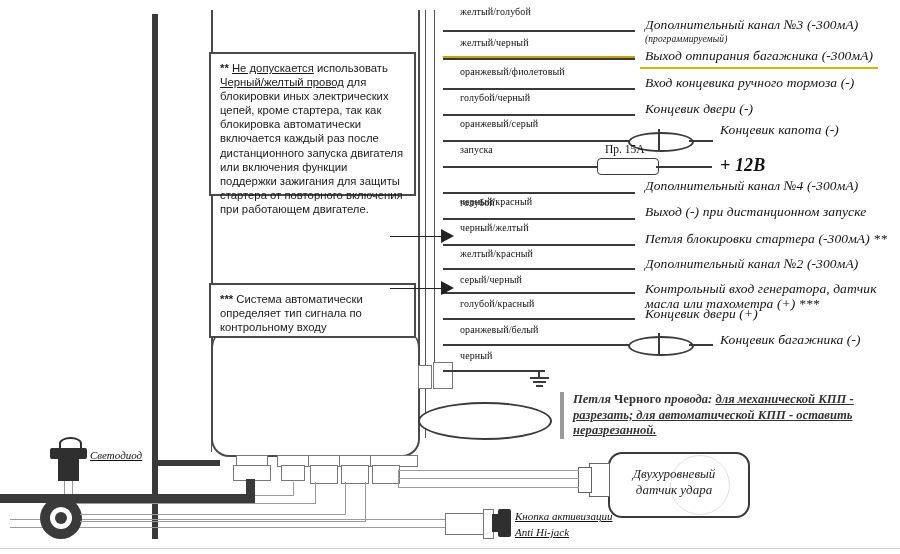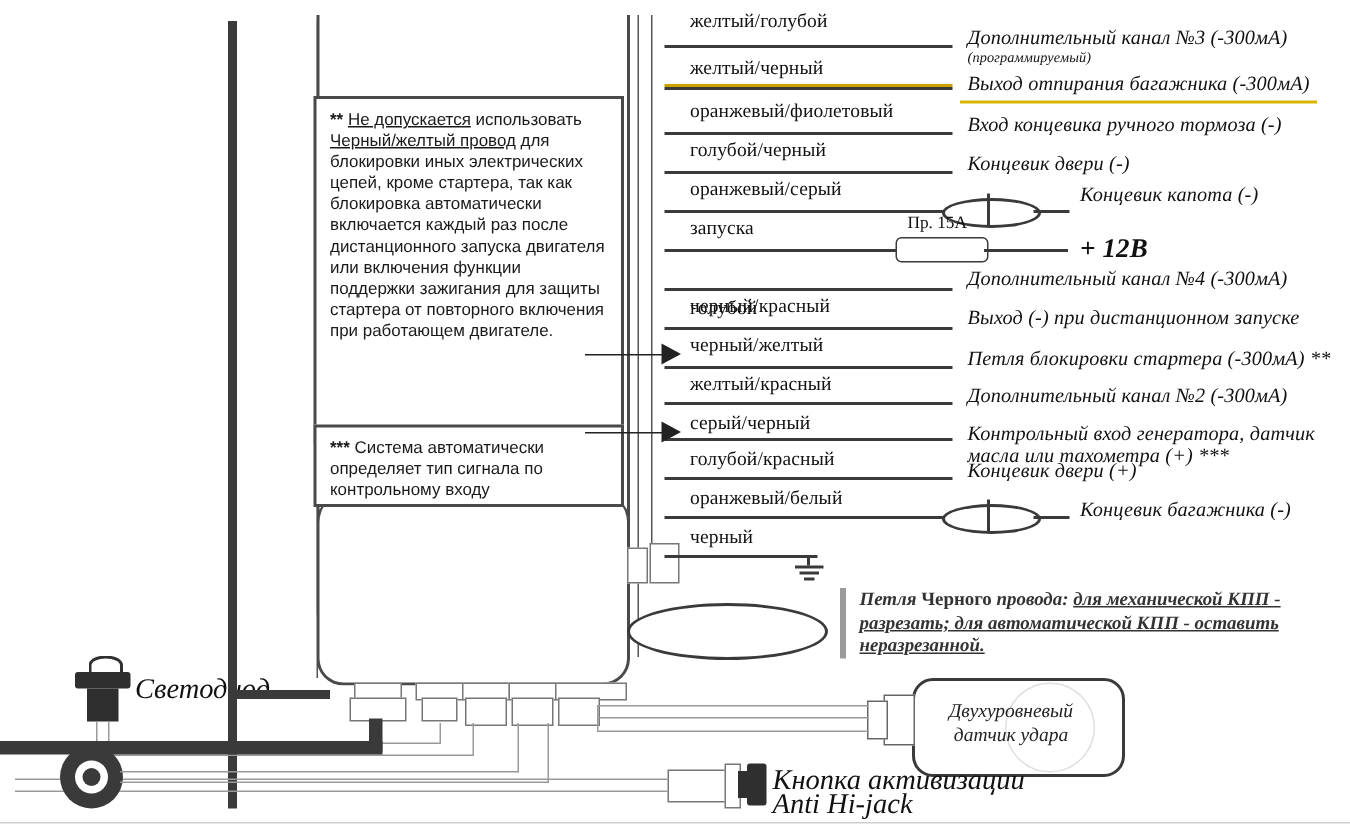--- a/index.html
+++ b/index.html
@@ -13,21 +13,21 @@
 
   
   .wire-line{
     position:absolute;
     height:0;
     border-top:2px solid #3a3a3a;
   }
   .wire-label{
     position:absolute;
     font-family:"Liberation Serif", serif;
-    font-size:13px;
+    font-size:10px;
     color:#111;
     white-space:nowrap;
     letter-spacing:.1px;
   }
   .wire-desc{
     position:absolute;
     font-family:"Liberation Serif", serif;
     font-style:italic;
     font-size:13.5px;
     color:#111;
@@ -129,23 +129,24 @@
   .sensor-circ{
     position:absolute;
     border:1.5px solid #e0e0e0;
     border-radius:50%;
   }
 
   .cap-label{
     position:absolute;
     font-family:"Liberation Serif", serif;
     font-style:italic;
-    font-size:19px;
+    font-size:11px;
     color:#111;
     white-space:nowrap;
+    text-decoration:underline;
   }
 
   .grey-wire{position:absolute;height:0;border-top:1.5px solid #9a9a9a;}
   .grey-wire-v{position:absolute;border-left:1.5px solid #9a9a9a;}
   .dark-wire{position:absolute;background:#3a3a3a;}
 
   .led-cap{position:absolute;border:2.5px solid #2f2f2f;border-radius:50% 50% 0 0;border-bottom:none;background:#fff;}
   .led-flange{position:absolute;background:#2f2f2f;border-radius:2px;}
   .led-body{position:absolute;background:#2f2f2f;}
 
@@ -285,21 +286,21 @@
 
   <div class="wire-label" style="left:460px;top:350px;">черный</div>
   <div class="wire-line" style="left:443px;top:370px;width:102px;"></div>
   <div class="gnd" style="left:530px;top:370px;width:32px;height:18px;">
     <b1 style="left:8px;top:0;width:2px;height:7px;"></b1>
     <b1 style="left:0px;top:7px;width:19px;height:2px;"></b1>
     <b1 style="left:3px;top:11px;width:13px;height:2px;"></b1>
     <b1 style="left:6px;top:15px;width:7px;height:2px;"></b1>
   </div>
 
-  <div class="note" style="left:209px;top:64px;width:207px;height:232px;">
+  <div class="note" style="left:209px;top:52px;width:207px;height:144px;">
     <b>**</b>
     <u>Не допускается</u><span> использовать </span><u>Черный/желтый провод</u><span>  для блокировки иных электрических цепей, кроме стартера, так как блокировка автоматически включается каждый раз после дистанционного запуска двигателя или включения функции поддержки зажигания для защиты стартера от повторного включения при работающем двигателе.</span>
   </div>
 
   <div class="note" style="left:209px;top:283px;width:207px;height:55px;">
     <b>***</b>
     <span>Система автоматически определяет тип сигнала по контрольному входу</span>
   </div>
 
   <div class="arrow-shaft" style="left:390px;top:236px;width:62px;"></div>

